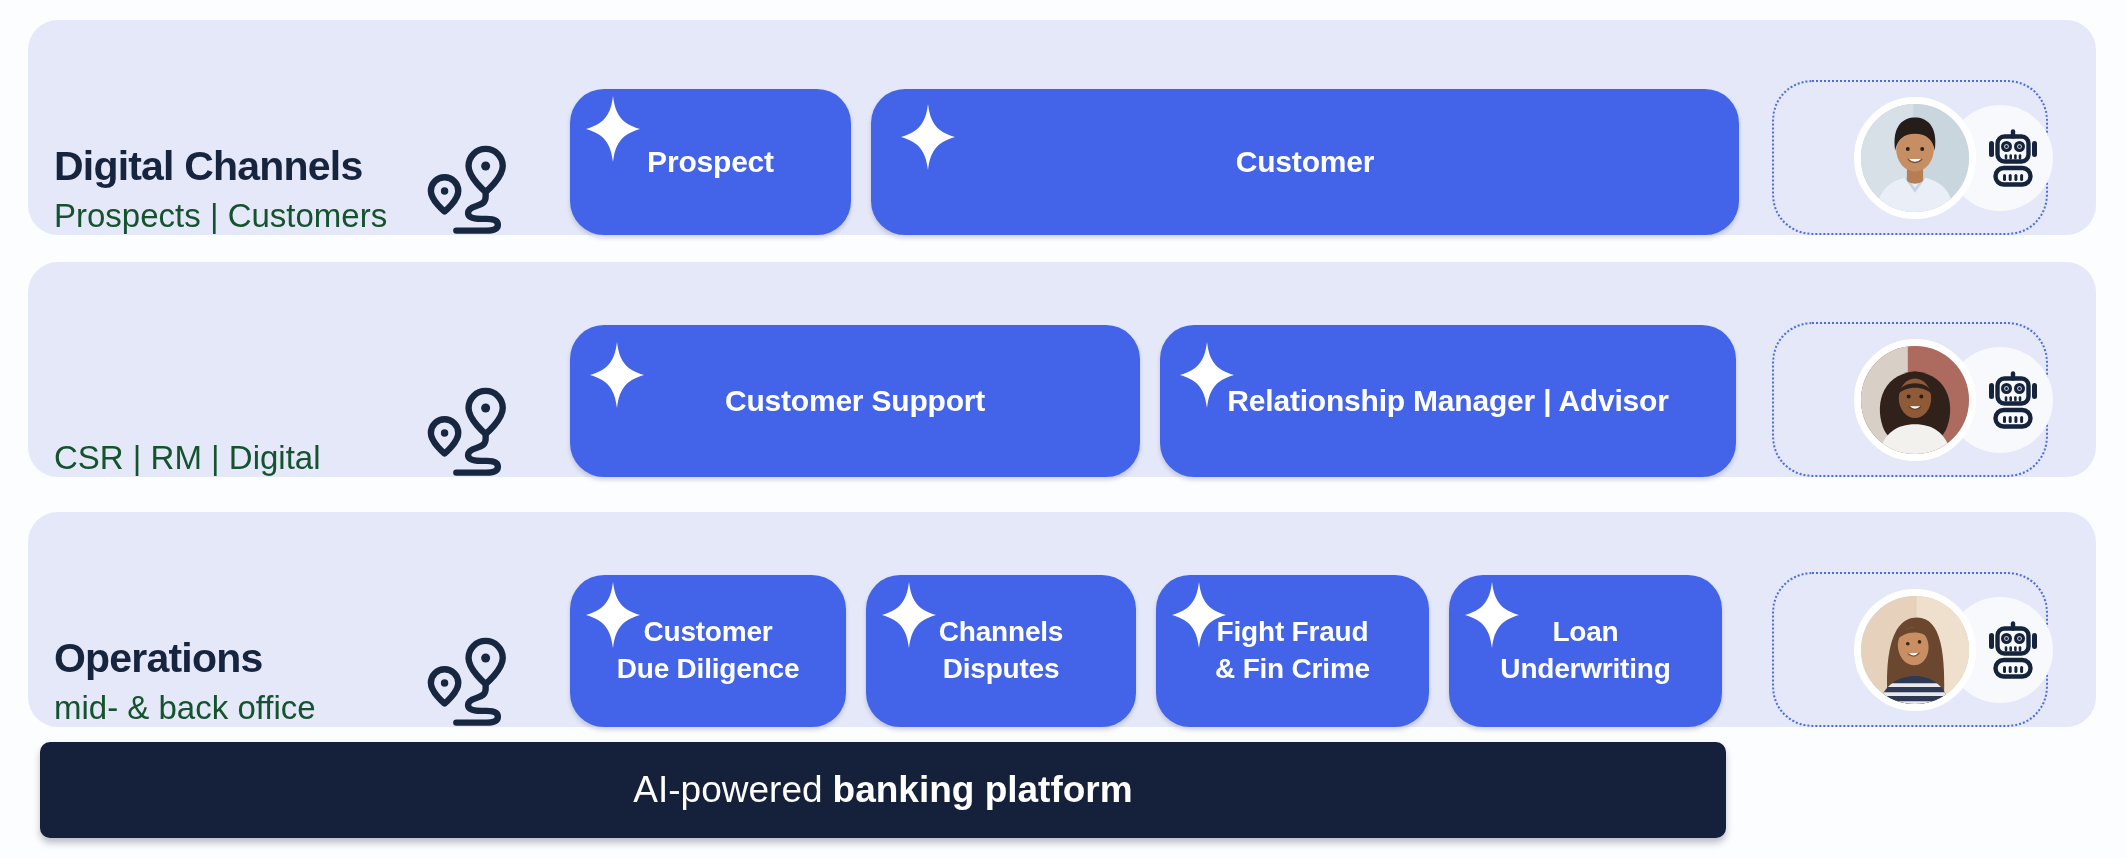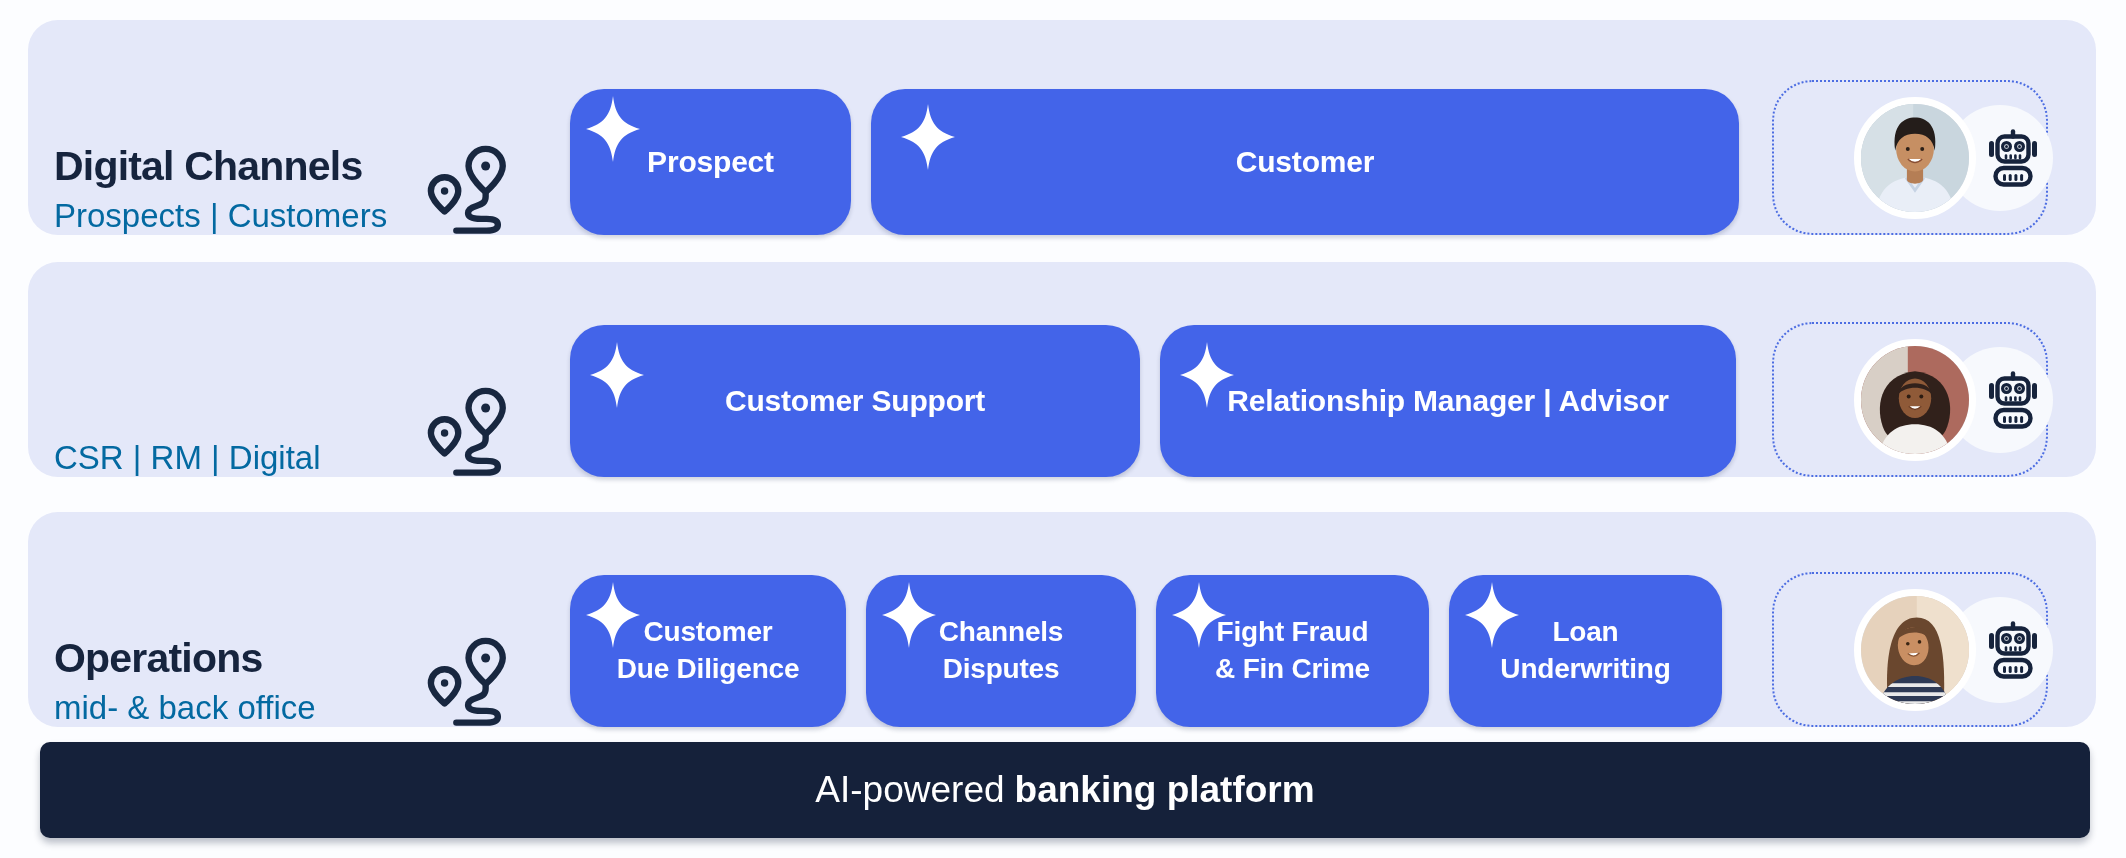--- a/index.html
+++ b/index.html
@@ -12,21 +12,21 @@
   .lane{
     position:absolute;left:28px;width:2068px;height:215px;
     background:#e4e8f9;border-radius:30px;
     display:flex;align-items:flex-end;box-sizing:border-box;
   }
   .lane-info{
     margin-left:26px;width:372px;flex:none;
     display:flex;flex-direction:column;gap:7px;
   }
   .lane-title{font-size:41px;font-weight:bold;letter-spacing:-0.8px;color:#16243e;}
-  .lane-subtitle{font-size:33px;color:#0369a1;}
+  .lane-subtitle{font-size:33px;color:#14532d;}
   .route{flex:none;width:88px;height:90px;margin-right:56px;}
   .route svg{width:100%;height:100%;display:block;}
   .pills{display:flex;gap:20px;align-items:center;}
   .pill{
     position:relative;background:#4364e9;border-radius:34px;
     display:flex;align-items:center;justify-content:center;
     color:#ffffff;font-weight:bold;font-size:30px;letter-spacing:-0.2px;
     box-sizing:border-box;box-shadow:0 3px 4px rgba(22,35,70,0.18);
     text-align:center;cursor:pointer;
   }
@@ -47,21 +47,21 @@
     display:flex;align-items:center;justify-content:center;z-index:1;
   }
   .bot-circle svg{width:64px;height:64px;margin-left:26px;}
   .avatar{
     position:absolute;top:50%;transform:translateY(-50%);left:80px;
     width:108px;height:108px;border:7px solid #ffffff;border-radius:50%;
     overflow:hidden;z-index:2;background:#d8dde4;
   }
   .avatar svg{width:100%;height:100%;display:block;}
   .platform-bar{
-    position:absolute;left:40px;top:742px;width:2050px;height:96px;
+    position:absolute;left:40px;top:742px;width:1686px;height:96px;
     background:#15213a;border-radius:10px;
     display:flex;align-items:center;justify-content:center;
     color:#ffffff;font-size:37px;
     box-shadow:0 5px 7px rgba(21,33,58,0.28);
   }
   .platform-bold{font-weight:bold;margin-left:10px;}
 </style>
 </head>
 <body>
 

